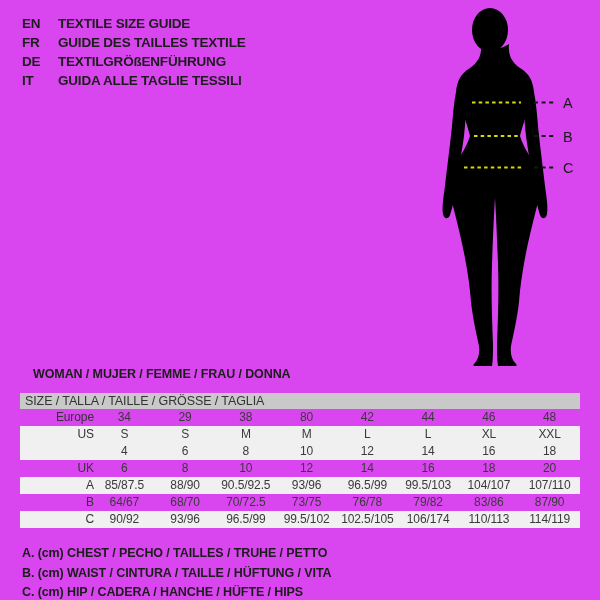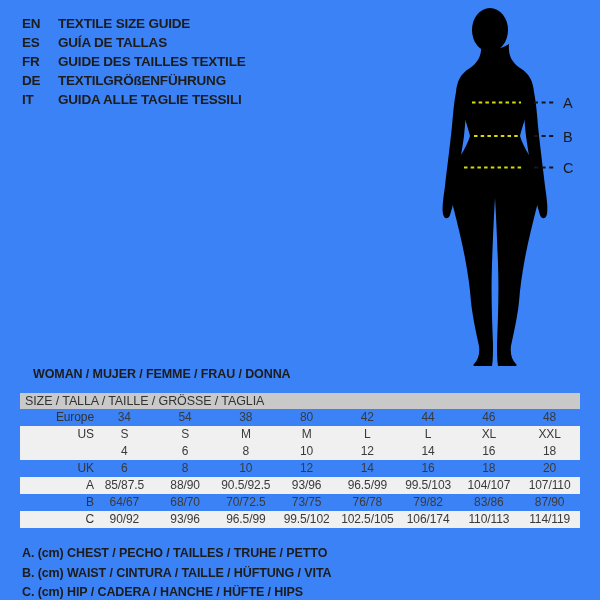--- a/index.html
+++ b/index.html
@@ -1,17 +1,17 @@
 <!DOCTYPE html>
 <html style="--accent-yellow: #d6dc00; --silhouette-color: #000000; --line-color: #161616; --table-header-bg: #c9c9c9; --table-stripe-bg: #f0f0f0;"><head>
 <meta charset="utf-8">
 <style>
   html,body{margin:0;padding:0;background:#fff;}
   .page{
-    position:relative;width:600px;height:600px;background:#3b82f6;overflow:hidden;
+    position:relative;width:600px;height:600px;background:#d946ef;overflow:hidden;
     font-family:"Liberation Sans",sans-serif;color:#1d1d1d;
   }
   
   .lang-list{position:absolute;left:22px;top:14px;font-weight:bold;font-size:13.5px;
     line-height:19px;letter-spacing:-0.2px;color:#1c1c1c;}
   .lang-row{display:flex;}
   .lang-code{width:36px;flex:0 0 36px;}
   
   .figure{position:absolute;left:400px;top:0;}
   .silhouette{fill:var(--silhouette-color,#000);}
@@ -35,24 +35,20 @@
 </style>
 </head>
 <body>
 
 <div class="page">
 
   <div class="lang-list">
     <div class="lang-row">
       <span class="lang-code">EN</span>
       <span class="lang-text">TEXTILE SIZE GUIDE</span>
-    </div>
-    <div class="lang-row">
-      <span class="lang-code">ES</span>
-      <span class="lang-text">GUÍA DE TALLAS</span>
     </div>
     <div class="lang-row">
       <span class="lang-code">FR</span>
       <span class="lang-text">GUIDE DES TAILLES TEXTILE</span>
     </div>
     <div class="lang-row">
       <span class="lang-code">DE</span>
       <span class="lang-text">TEXTILGRÖßENFÜHRUNG</span>
     </div>
     <div class="lang-row">
@@ -143,21 +139,21 @@
     </colgroup>
     <thead>
       <tr>
         <th class="table-banner" colspan="9">SIZE / TALLA / TAILLE / GRÖSSE / TAGLIA</th>
       </tr>
     </thead>
     <tbody id="size-tbody">
         <tr>
           <td class="row-label">Europe</td>
           <td>34</td>
-          <td>54</td>
+          <td>29</td>
           <td>38</td>
           <td>80</td>
           <td>42</td>
           <td>44</td>
           <td>46</td>
           <td>48</td>
         </tr>
         <tr class="striped">
           <td class="row-label">US</td>
           <td>S</td>

